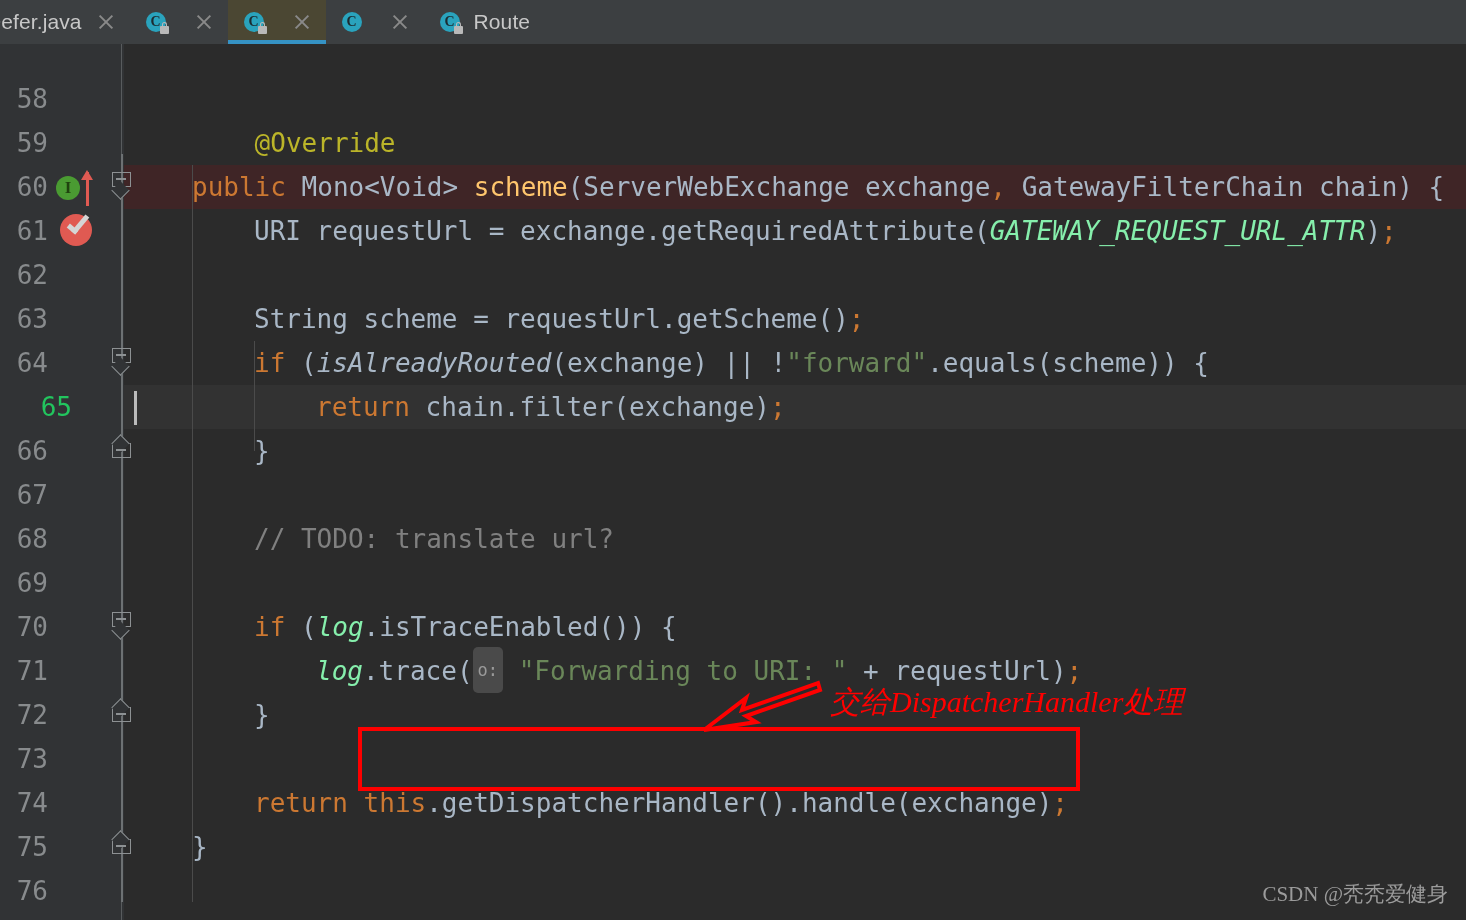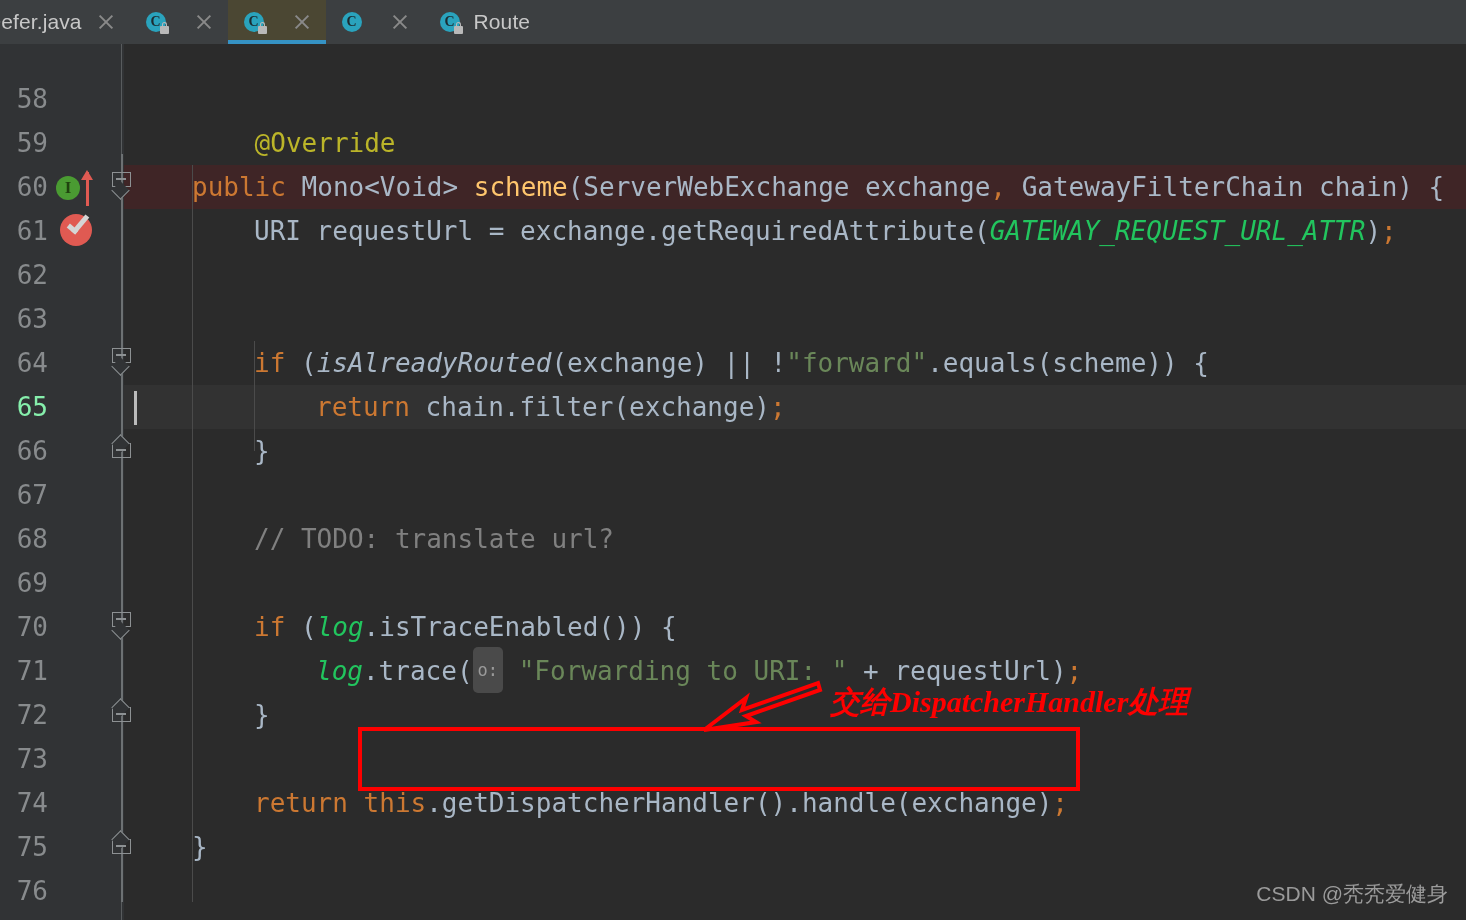--- a/index.html
+++ b/index.html
@@ -131,21 +131,21 @@
   .lnum {
     position: absolute;
     left: 0;
     width: 48px;
     text-align: right;
     color: #888b8d;
     font-size: 26px;
     font-family: "DejaVu Sans Mono", "Liberation Mono", monospace;
     line-height: 44px;
   }
-  .lnum.current { color: #86efac; }
+  .lnum.current { color: #22c55e; padding-left: 24px; }
 
   
   .rowbg {
     position: absolute;
     left: 124px;
     width: 1342px;
     height: 44px;
   }
   .rowbg.bp { background: #3f2526; }
   .rowbg.caret { background: #323232; }
@@ -165,21 +165,21 @@
     font-size: 26px;
     line-height: 44px;
     color: #a9b7c6;
     letter-spacing: 0px;
   }
   .kw   { color: #cc7832; }
   .ann  { color: #bbb529; }
   .mth  { color: #ffc66d; }
   .str  { color: #6a8759; }
   .cmt  { color: #808080; }
-  .sfld { color: #22c55e; font-style: italic; }
+  .sfld { color: #86efac; font-style: italic; }
   .smth { font-style: italic; text-align: center; }
   .semi { color: #cc7832; }
 
   
   .guide {
     position: absolute;
     width: 1px;
     background: #4b4b4b;
   }
 
@@ -294,21 +294,21 @@
   
   #redbox {
     position: absolute;
     border: 4px solid #fe0000;
     box-sizing: border-box;
   }
   #ann-text {
     position: absolute;
     color: #fe0000;
     font-family: "Liberation Serif", serif;
-    font-weight: bold;
+    font-weight: normal;
     font-style: italic;
     font-size: 30px;
     white-space: nowrap;
   }
   #ann-arrow { position: absolute; }
 
   
   .hint {
     display: inline-block;
     background: #4a4a4a;
@@ -320,21 +320,21 @@
     position: relative;
     top: -4px;
   }
 
   
   #watermark {
     position: absolute;
     right: 18px;
     bottom: 12px;
     color: #9b9b9b;
-    font-family: Liberation Sans, sans-serif;
+    font-family: Liberation Serif, serif;
     font-size: 21px;
     white-space: nowrap;
     margin-left: 24px;
   }
 </style>
 </head>
 <body>
 
 <div id="tabbar">
 
@@ -455,20 +455,21 @@
   <div class="code" style="top:33px;  left:192px"></div>
 
   <div class="code ann" style="top:77px; left:192px">    @Override</div>
 
   <div class="code" style="top:121px; left:192px"><span class="kw">public</span> Mono&lt;Void&gt; <span class="mth">scheme</span>(ServerWebExchange exchange<span class="semi">,</span> GatewayFilterChain chain) {</div>
 
   <div class="code" style="top:165px; left:254px">URI requestUrl = exchange.getRequiredAttribute(<span class="sfld">GATEWAY_REQUEST_URL_ATTR</span>)<span class="semi">;</span></div>
 
   <div class="code" style="top:209px; left:192px"></div>
 
+  <div class="code" style="top:253px; left:254px">String scheme = requestUrl.getScheme()<span class="semi">;</span></div>
 
   <div class="code" style="top:297px; left:254px"><span class="kw">if</span> (<span class="smth">isAlreadyRouted</span>(exchange) || !<span class="str">"forward"</span>.equals(scheme)) {</div>
 
   <div class="code" style="top:341px; left:316px"><span class="kw">return</span> chain.filter(exchange)<span class="semi">;</span></div>
 
   <div class="code" style="top:385px; left:254px">}</div>
 
   <div class="code" style="top:429px; left:192px"></div>
 
   <div class="code cmt" style="top:473px; left:254px">// TODO: translate url?</div>

